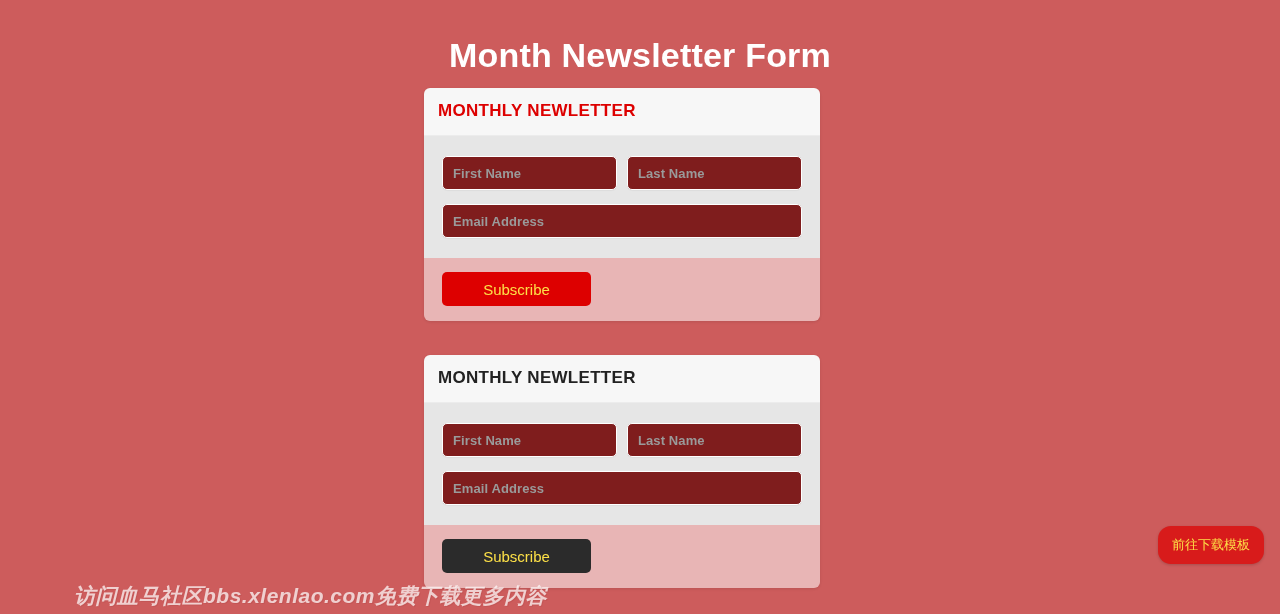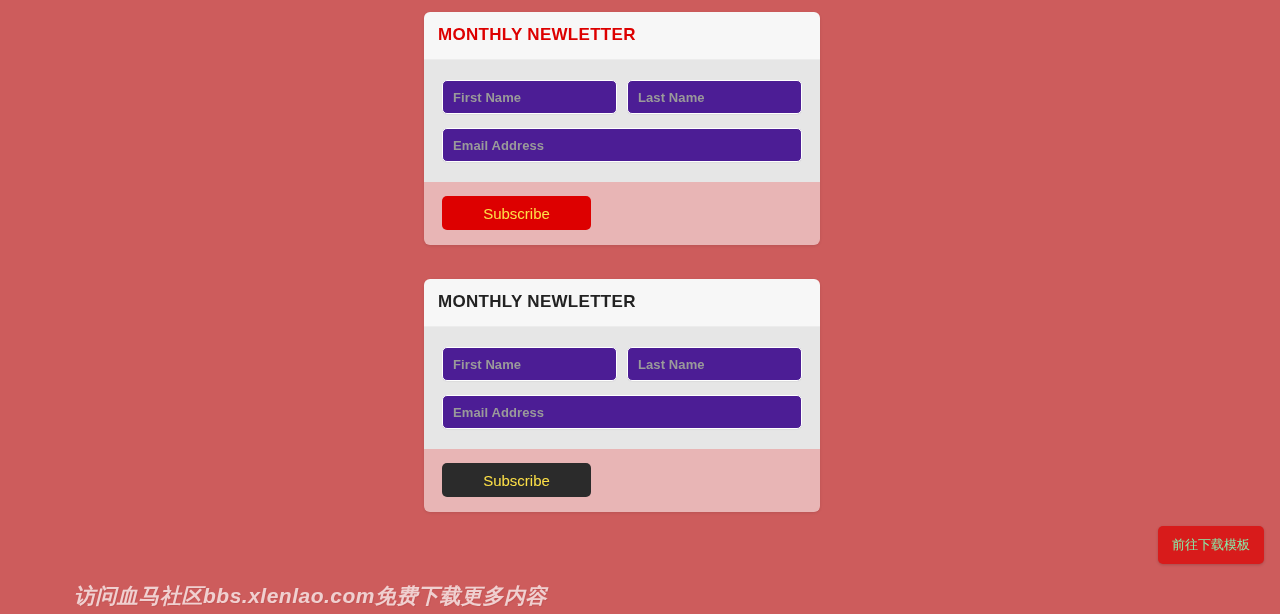--- a/index.html
+++ b/index.html
@@ -66,21 +66,21 @@
   }
 
   .row {
     display: flex;
     gap: 10px;
   }
 
   .row + .row { margin-top: 14px; }
 
   .field {
-    background: #4c1d95;
+    background: #7f1d1d;
     border: 1px solid #ffffff;
     border-radius: 5px;
     height: 34px;
     display: flex;
     align-items: center;
     padding: 0 10px;
     font-size: 13px;
     color: #9a9a9a;
     font-weight: bold;
     letter-spacing: 0.1px;
@@ -127,35 +127,36 @@
     white-space: nowrap;
     text-shadow: 1px 1px 0 rgba(190,80,80,0.55);
     pointer-events: none;
   }
 
   .download-btn {
     position: absolute;
     right: 16px;
     top: 526px;
     background: #d81b1b;
-    color: #86efac;
+    color: #fde047;
     border: none;
-    border-radius: 5px;
+    border-radius: 13px;
     font-size: 13px;
     font-family: "Liberation Sans", sans-serif;
     padding: 10px 14px;
     cursor: pointer;
     box-shadow: 0 1px 3px rgba(0,0,0,0.18);
   }
 </style>
 </head>
 <body>
 
 <div class="page">
 
+  <h1 class="page-title">Month Newsletter Form</h1>
 
   <div class="cards">
 
     <div class="card">
       <div class="card-header accent-red">MONTHLY NEWLETTER</div>
 
       <div class="card-body">
         <div class="row">
           <div class="field half">First Name</div>
           <div class="field half">Last Name</div>

